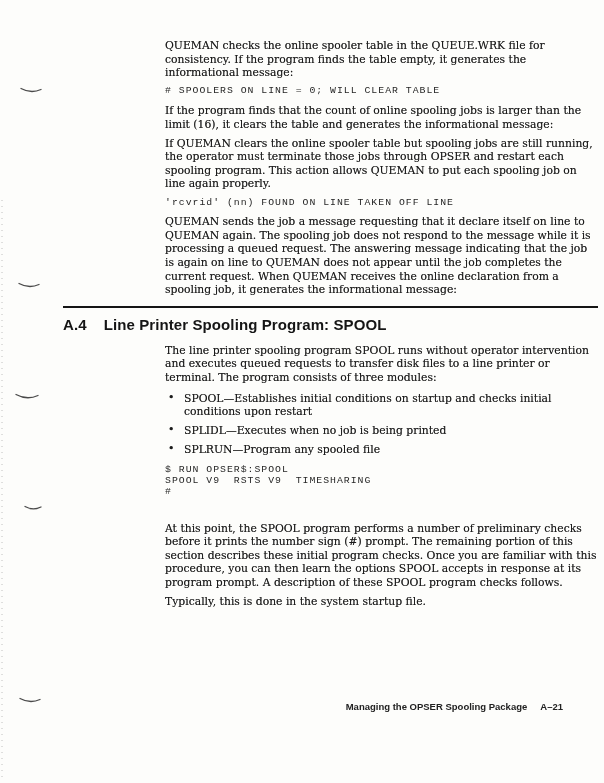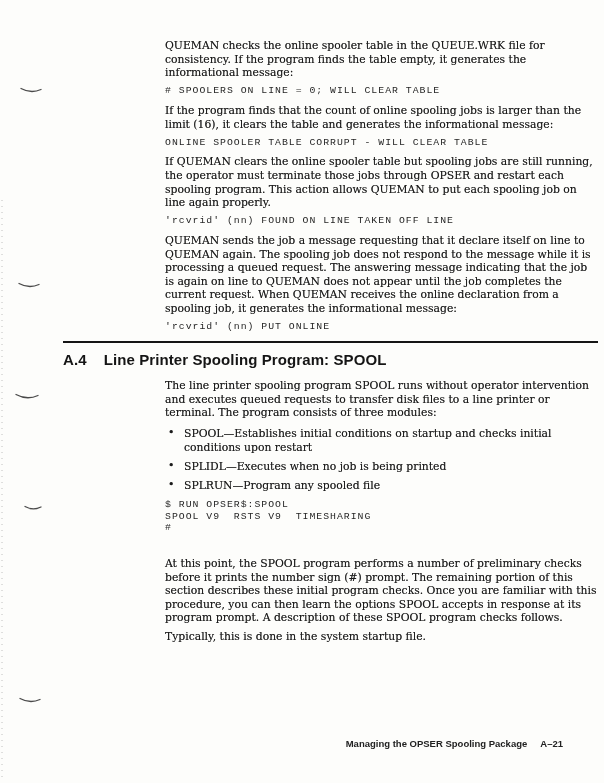--- a/index.html
+++ b/index.html
@@ -39,21 +39,21 @@
   .sec-num { margin-right:17px; }
   ul.bullets { list-style:none; margin:7px 0 7px 2px; }
   ul.bullets li {
     position:relative; padding-left:17px; margin-bottom:5.5px;
     font-family:"DejaVu Serif", serif;
     font-size:10.8px; line-height:13.6px; color:#1b1b1b;
     text-shadow:0 0 0.4px rgba(20,20,20,0.55);
   }
   ul.bullets .bullet { position:absolute; left:1px; top:-1px; }
   .footer {
-    position:absolute; top:738px; right:41px;
+    position:absolute; top:701px; right:41px;
     font-family:"Liberation Sans", sans-serif;
     font-size:9.5px; font-weight:bold; color:#222;
   }
   .footer-page { margin-left:13px; }
   .mark { position:absolute; }
   .mark path { stroke:#4a4a4a; stroke-width:1.3; fill:none; stroke-linecap:round; }
   .m1 { left:20px; top:86px; }
   .m2 { left:18px; top:281px; }
   .m3 { left:15px; top:392px; }
   .m4 { left:24px; top:504px; }
@@ -81,28 +81,26 @@
   <svg class="mark m5" width="22" height="9" viewBox="0 0 22 9">
       <path d="M1 2.5 Q 11 8 21 3.5"></path>
     </svg>
 
   <div class="column">
 
     <p class="body">QUEMAN checks the online spooler table in the QUEUE.WRK file for consistency. If the program finds the table empty, it generates the informational message:</p>
     <pre class="code"># SPOOLERS ON LINE = 0; WILL CLEAR TABLE</pre>
 
     <p class="body">If the program finds that the count of online spooling jobs is larger than the limit (16), it clears the table and generates the informational message:</p>
-    <pre class="code">ONLINE SPOOLER TABLE CORRUPT - WILL CLEAR TABLE</pre>
 
     <p class="body">If QUEMAN clears the online spooler table but spooling jobs are still running, the operator must terminate those jobs through OPSER and restart each spooling program. This action allows QUEMAN to put each spooling job on line again properly.</p>
 
     <pre class="code">'rcvrid' (nn) FOUND ON LINE TAKEN OFF LINE</pre>
 
     <p class="body">QUEMAN sends the job a message requesting that it declare itself on line to QUEMAN again. The spooling job does not respond to the message while it is processing a queued request. The answering message indicating that the job is again on line to QUEMAN does not appear until the job completes the current request. When QUEMAN receives the online declaration from a spooling job, it generates the informational message:</p>
-    <pre class="code">'rcvrid' (nn) PUT ONLINE</pre>
 
     <div class="section-heading">
       <span class="sec-num">A.4</span><span class="sec-title">Line Printer Spooling Program: SPOOL</span>
     </div>
 
     <p class="body">The line printer spooling program SPOOL runs without operator intervention and executes queued requests to transfer disk files to a line printer or terminal. The program consists of three modules:</p>
 
     <ul class="bullets">
       <li>
         <span class="bullet">•</span><span>SPOOL—Establishes initial conditions on startup and checks initial conditions upon restart</span>

